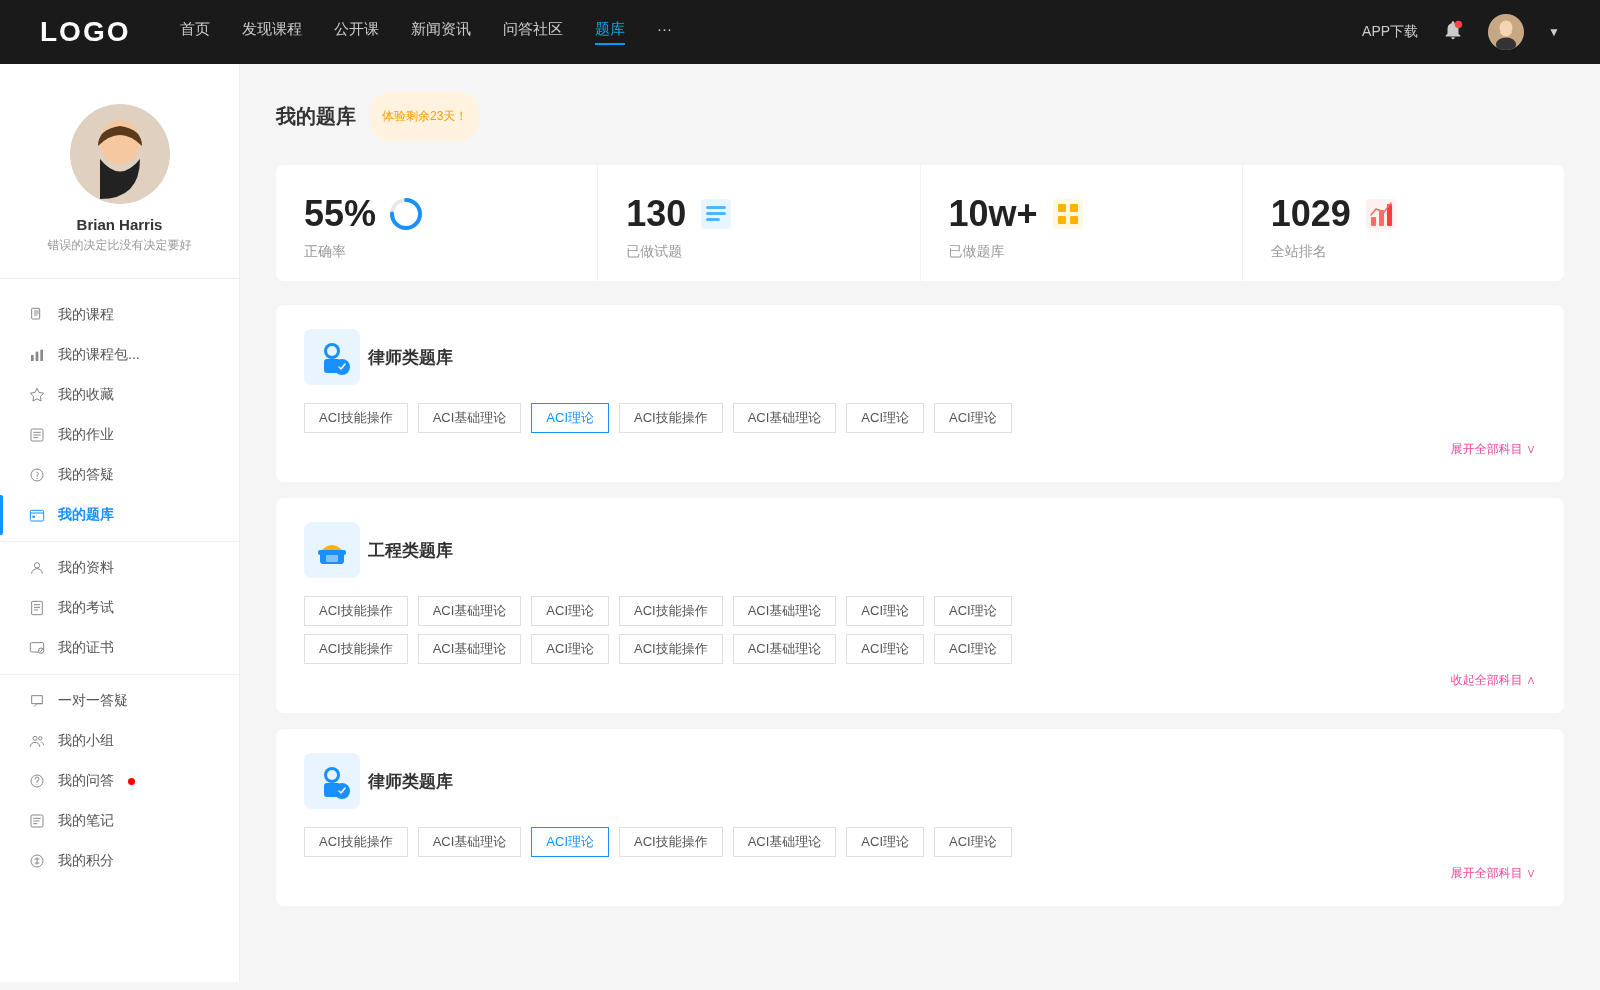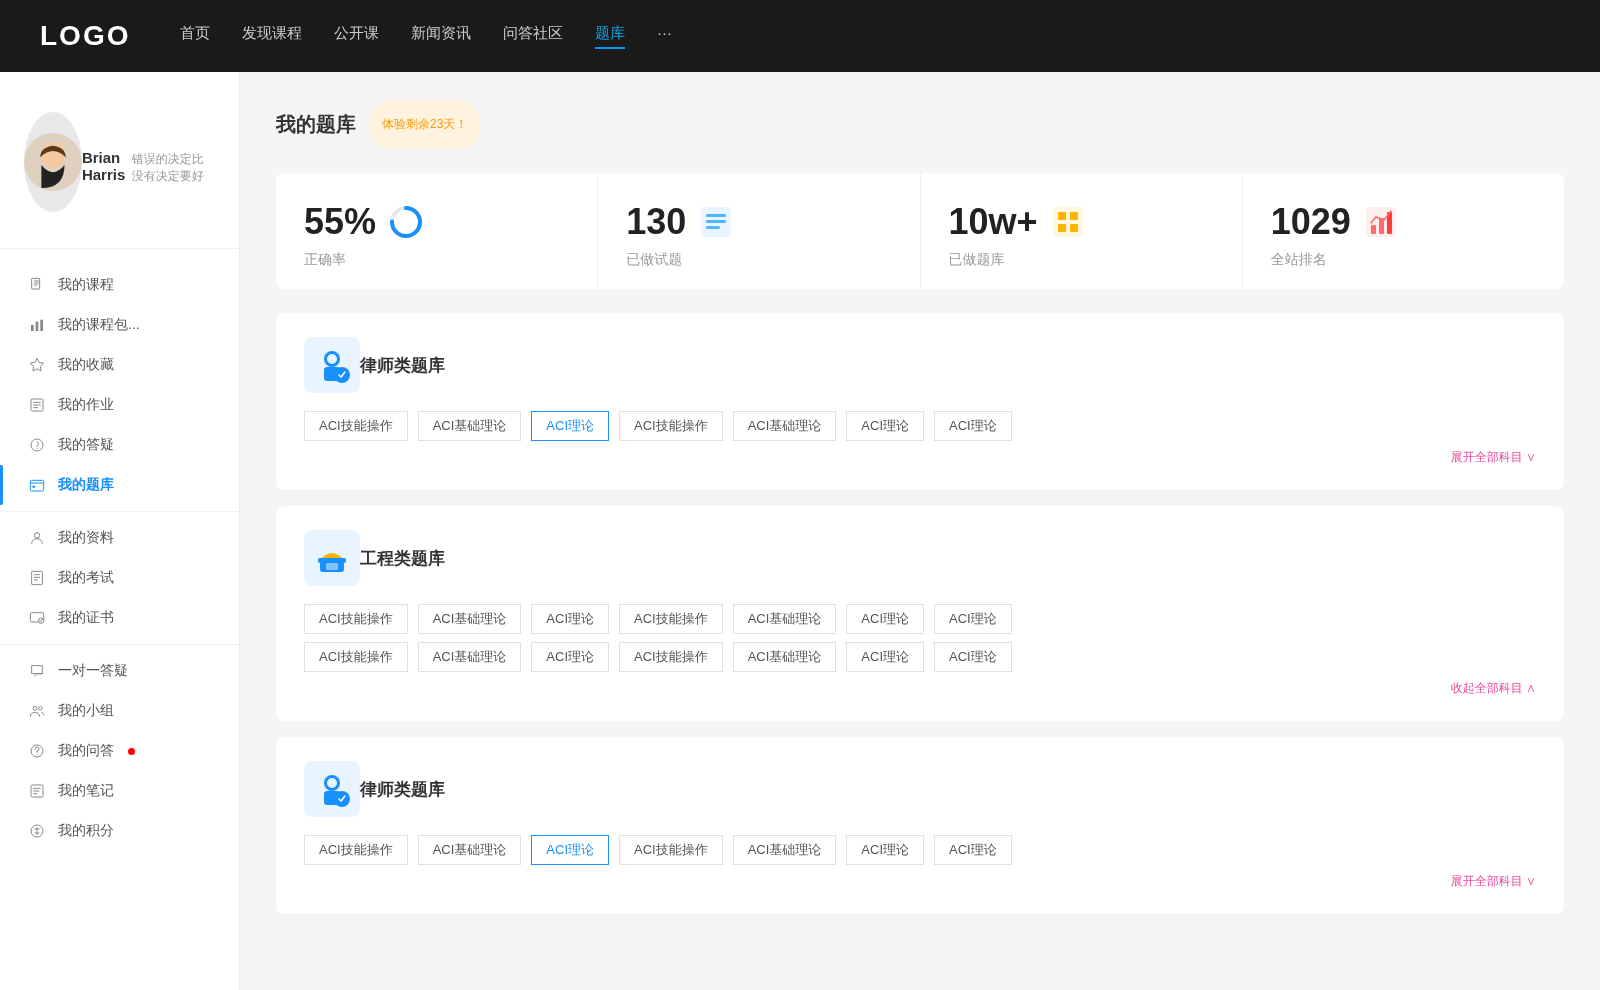--- a/index.html
+++ b/index.html
@@ -1,35 +1,35 @@
 <!DOCTYPE html>
 <html><head>
   <meta charset="utf-8">
   <style>
     * { box-sizing: border-box; margin: 0; padding: 0; }
     body { font-family: "PingFang SC", "Microsoft YaHei", sans-serif; background: #f5f5f5; min-height: 990px; }
 
     
-    .nav { background: #1a1a1a; height: 72px; display: flex; align-items: center; padding: 0 40px; gap: 40px; }
+    .nav { background: #1a1a1a; height: 64px; display: flex; align-items: center; padding: 0 40px; gap: 40px; }
     .nav-logo { color: #fff; font-size: 28px; font-weight: bold; letter-spacing: 2px; min-width: 100px; }
     .nav-links { display: flex; gap: 32px; flex: 1; }
     .nav-link { color: #ccc; font-size: 15px; cursor: pointer; text-decoration: none; }
     .nav-link.active { color: #0ea5e9; border-bottom: 2px solid #0099ff; padding-bottom: 4px; }
     .nav-right { display: flex; align-items: center; gap: 24px; margin-left: auto; }
     .nav-app { color: #ccc; font-size: 14px; cursor: pointer; }
     .nav-bell { color: #ccc; font-size: 20px; cursor: pointer; position: relative; }
     .nav-avatar { width: 36px; height: 36px; border-radius: 50%; background: #888; overflow: hidden; display: flex; align-items: center; justify-content: center; cursor: pointer; }
     .nav-caret { color: #ccc; font-size: 12px; cursor: pointer; }
 
     
     .layout { display: flex; min-height: calc(990px - 72px); }
 
     
     .sidebar { width: 240px; background: #fff; padding: 24px 0; flex-shrink: 0; border-right: 1px solid #eee; }
-    .sidebar-profile { display: flex; flex-direction: row; align-items: center; padding: 16px 24px 24px; border-bottom: 1px solid #eee; margin-bottom: 8px; }
+    .sidebar-profile { display: flex; flex-direction: column; align-items: center; padding: 16px 24px 24px; border-bottom: 1px solid #eee; margin-bottom: 8px; }
     .avatar-circle { width: 100px; height: 100px; border-radius: 50%; background: #e8e8e8; overflow: hidden; display: flex; align-items: center; justify-content: center; margin-bottom: 12px; }
     .avatar-circle svg { width: 100%; height: 100%; }
     .profile-name { font-size: 15px; font-weight: bold; color: #333; margin-bottom: 4px; }
     .profile-motto { font-size: 12px; color: #999; }
     .sidebar-menu { padding: 8px 0; }
     .sidebar-item { display: flex; align-items: center; gap: 12px; padding: 11px 28px; cursor: pointer; font-size: 14px; color: #555; position: relative; }
     .sidebar-item.active { color: #1890ff; }
     .sidebar-item.active::before { content: ''; position: absolute; left: 0; top: 0; bottom: 0; width: 3px; background: #1890ff; border-radius: 0 2px 2px 0; }
     .sidebar-icon { width: 18px; height: 18px; display: inline-flex; align-items: center; justify-content: center; flex-shrink: 0; }
     .sidebar-divider { height: 1px; background: #f0f0f0; margin: 6px 0; }
@@ -50,21 +50,21 @@
     .stat-icon { width: 36px; height: 36px; display: flex; align-items: center; justify-content: center; }
     .stat-label { font-size: 14px; color: #999; margin-top: 8px; }
 
     
     .tabs { display: flex; gap: 0; margin-bottom: 20px; border-bottom: 1px solid #eee; background: #fff; padding: 0 28px; border-radius: 8px 8px 0 0; }
     .tab { padding: 16px 4px; margin-right: 32px; font-size: 15px; color: #666; cursor: pointer; border-bottom: 2px solid transparent; }
     .tab.active { color: #1890ff; border-bottom: 2px solid #1890ff; font-weight: bold; }
 
     
     .bank-card { background: #fff; border-radius: 8px; margin-bottom: 16px; padding: 24px 28px; }
-    .bank-card-header { display: flex; align-items: center; gap: 0; margin-bottom: 18px; }
+    .bank-card-header { display: flex; align-items: center; gap: 8px; margin-bottom: 18px; }
     .bank-icon { width: 56px; height: 56px; background: #e8f4ff; border-radius: 8px; display: flex; align-items: center; justify-content: center; }
     .bank-title { font-size: 17px; font-weight: bold; color: #333; }
     .tags-row { display: flex; flex-wrap: wrap; gap: 10px; margin-bottom: 8px; }
     .tag { padding: 5px 14px; border: 1px solid #e0e0e0; border-radius: 0; font-size: 13px; color: #555; cursor: pointer; }
     .tag.active { border-color: #1890ff; color: #1890ff; background: #fff; }
     .expand-link { text-align: right; font-size: 12px; color: #ec4899; cursor: pointer; margin-top: 6px; }
 
     
     circle { transition: stroke-dashoffset 0.5s; }
   </style>
@@ -75,20 +75,38 @@
   <div class="nav-logo">LOGO</div>
   <div class="nav-links">
     <a class="nav-link">首页</a>
     <a class="nav-link">发现课程</a>
     <a class="nav-link">公开课</a>
     <a class="nav-link">新闻资讯</a>
     <a class="nav-link">问答社区</a>
     <a class="nav-link active">题库</a>
     <a class="nav-link">···</a>
   </div>
+  <div class="nav-right">
+    <span class="nav-app">APP下载</span>
+    <span class="nav-bell">
+      <svg width="22" height="22" viewBox="0 0 24 24" fill="none">
+        <path d="M12 22c1.1 0 2-.9 2-2h-4c0 1.1.9 2 2 2zm6-6V11c0-3.07-1.64-5.64-4.5-6.32V4c0-.83-.67-1.5-1.5-1.5S10.5 3.17 10.5 4v.68C7.63 5.36 6 7.92 6 11v5l-2 2v1h16v-1l-2-2z" fill="#ccc"></path>
+        <circle cx="18" cy="6" r="4" fill="#f44"></circle>
+      </svg>
+    </span>
+    <div class="nav-avatar">
+      <svg viewBox="0 0 100 100" xmlns="http://www.w3.org/2000/svg">
+        <circle cx="50" cy="50" r="50" fill="#c8a882"></circle>
+        <ellipse cx="50" cy="38" rx="18" ry="20" fill="#f5d5b5"></ellipse>
+        <ellipse cx="50" cy="85" rx="28" ry="20" fill="#333"></ellipse>
+        <path d="M32 50 Q50 75 68 50" fill="#f5d5b5"></path>
+      </svg>
+    </div>
+    <span class="nav-caret">▼</span>
+  </div>
 </nav>
 
 <div class="layout">
 
   <aside class="sidebar">
     <div class="sidebar-profile">
       <div class="avatar-circle">
         <svg viewBox="0 0 100 100" xmlns="http://www.w3.org/2000/svg">
           <circle cx="50" cy="50" r="50" fill="#e0d0c0"></circle>
           <ellipse cx="50" cy="38" rx="20" ry="22" fill="#f5c8a0"></ellipse>

